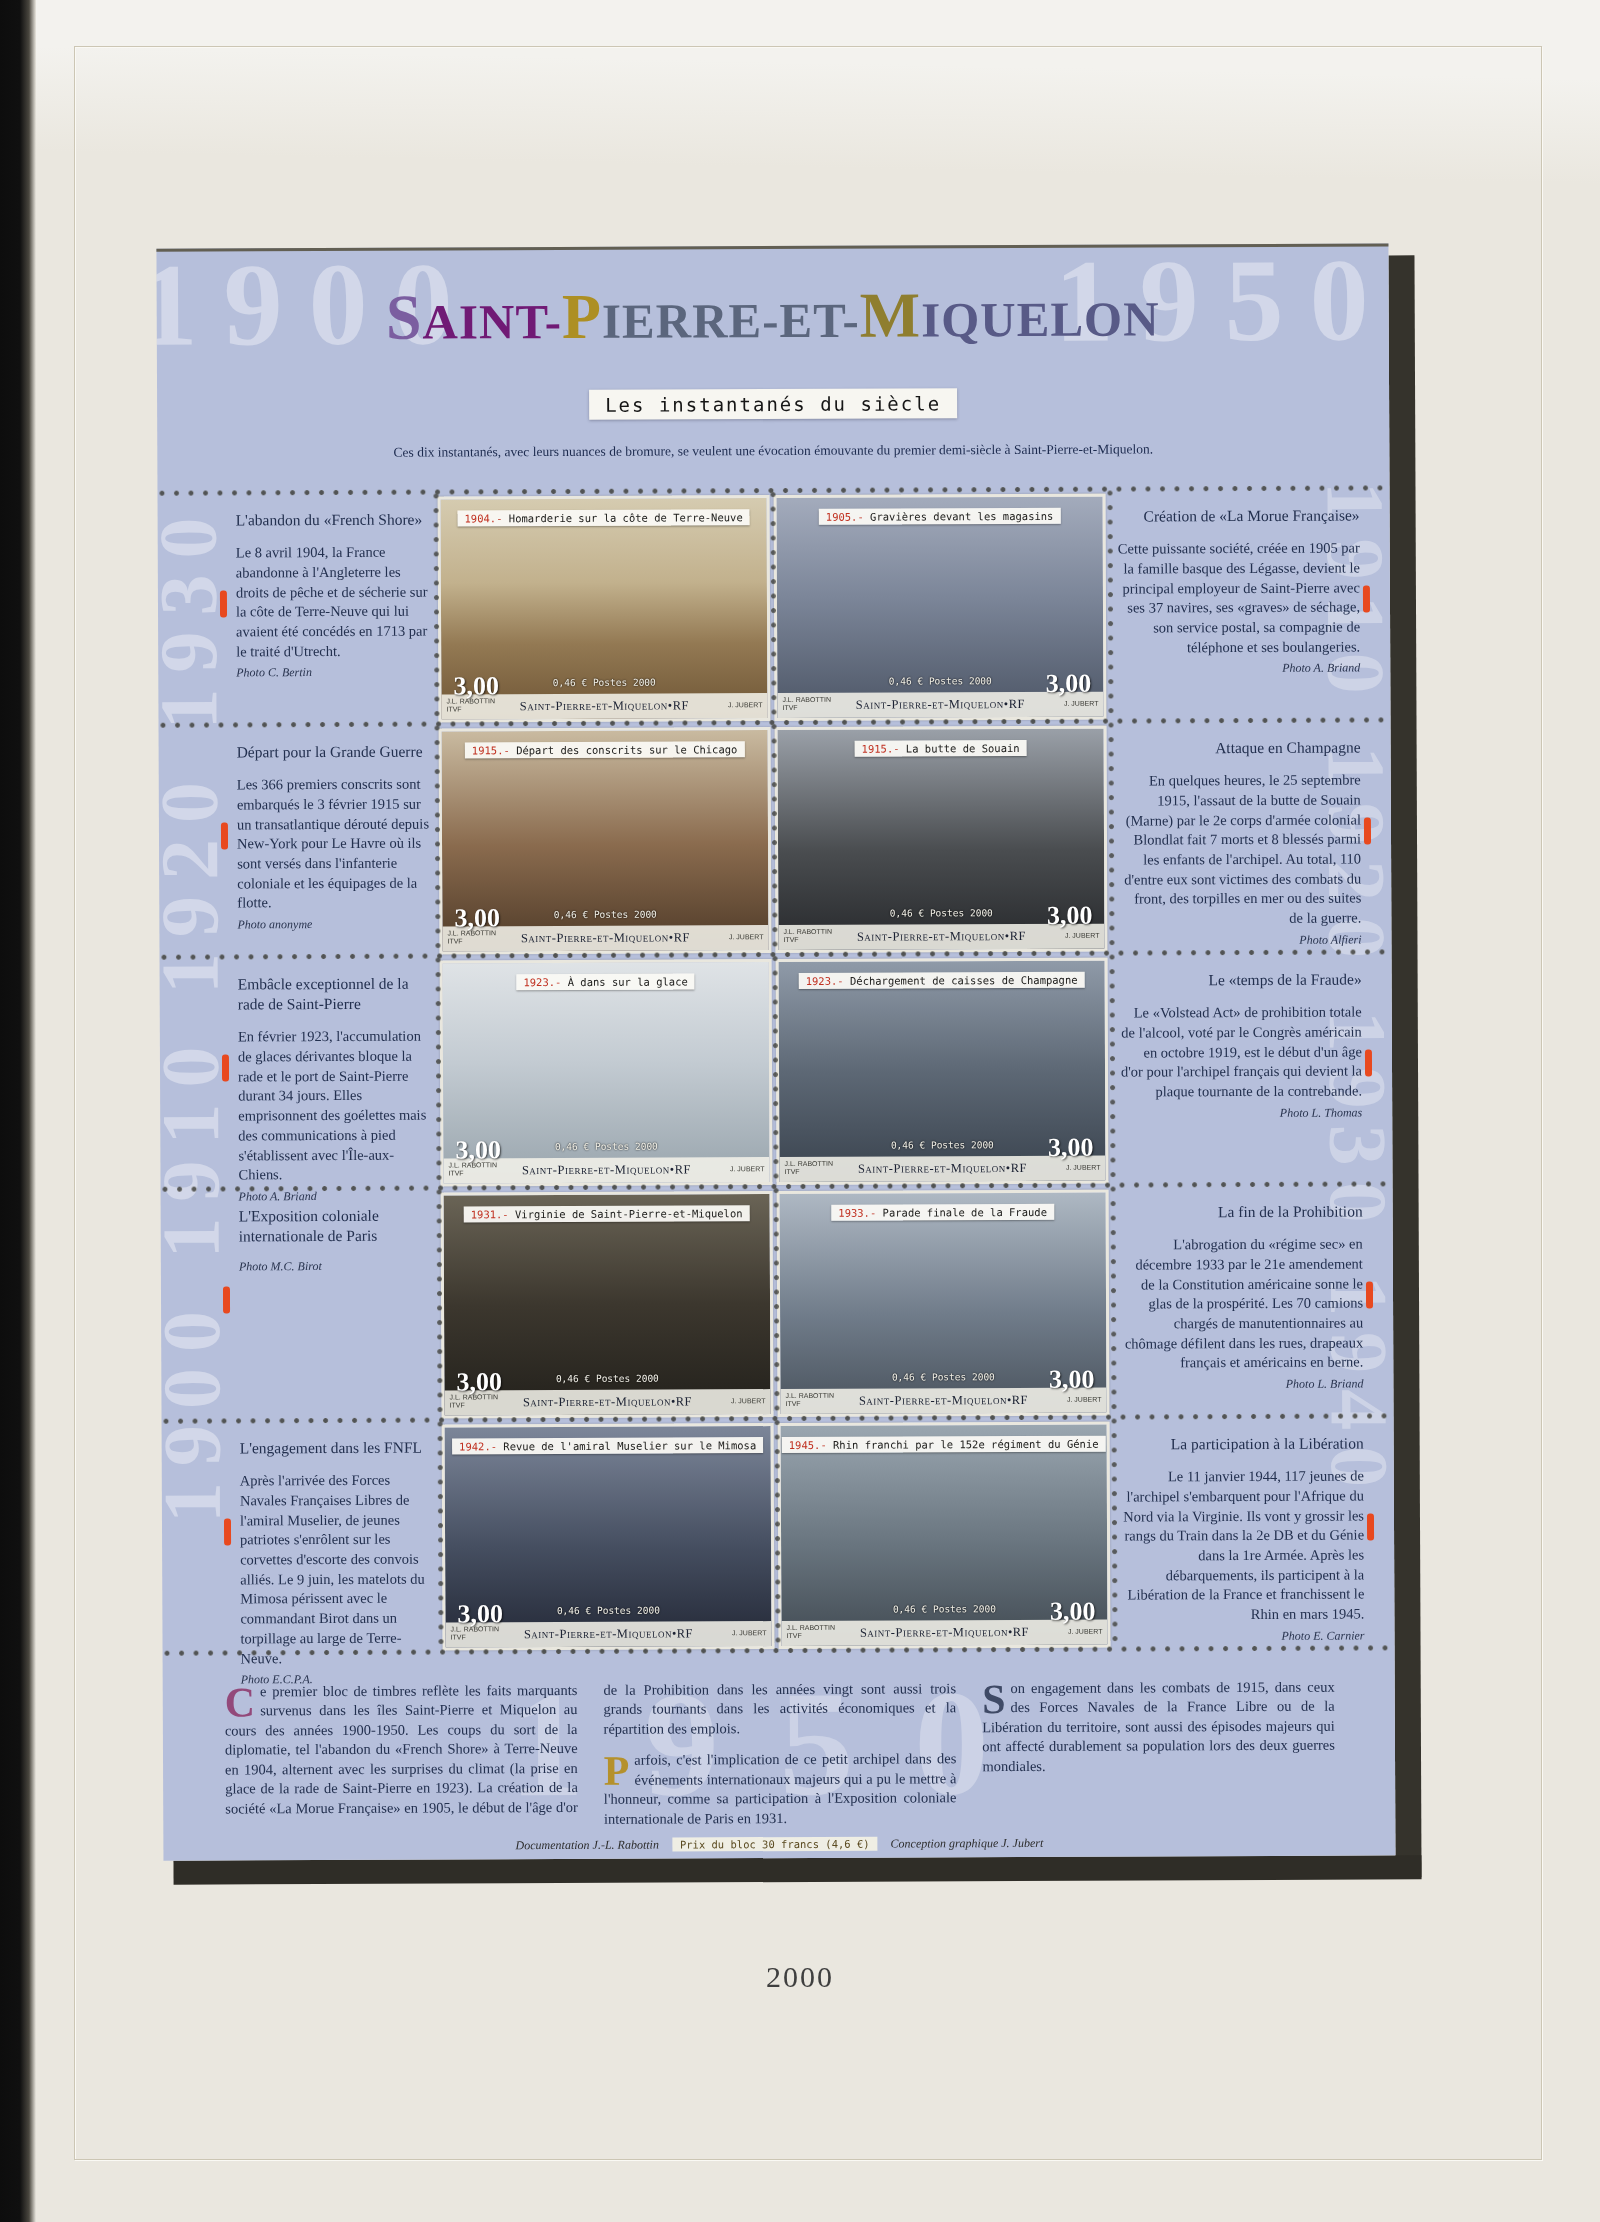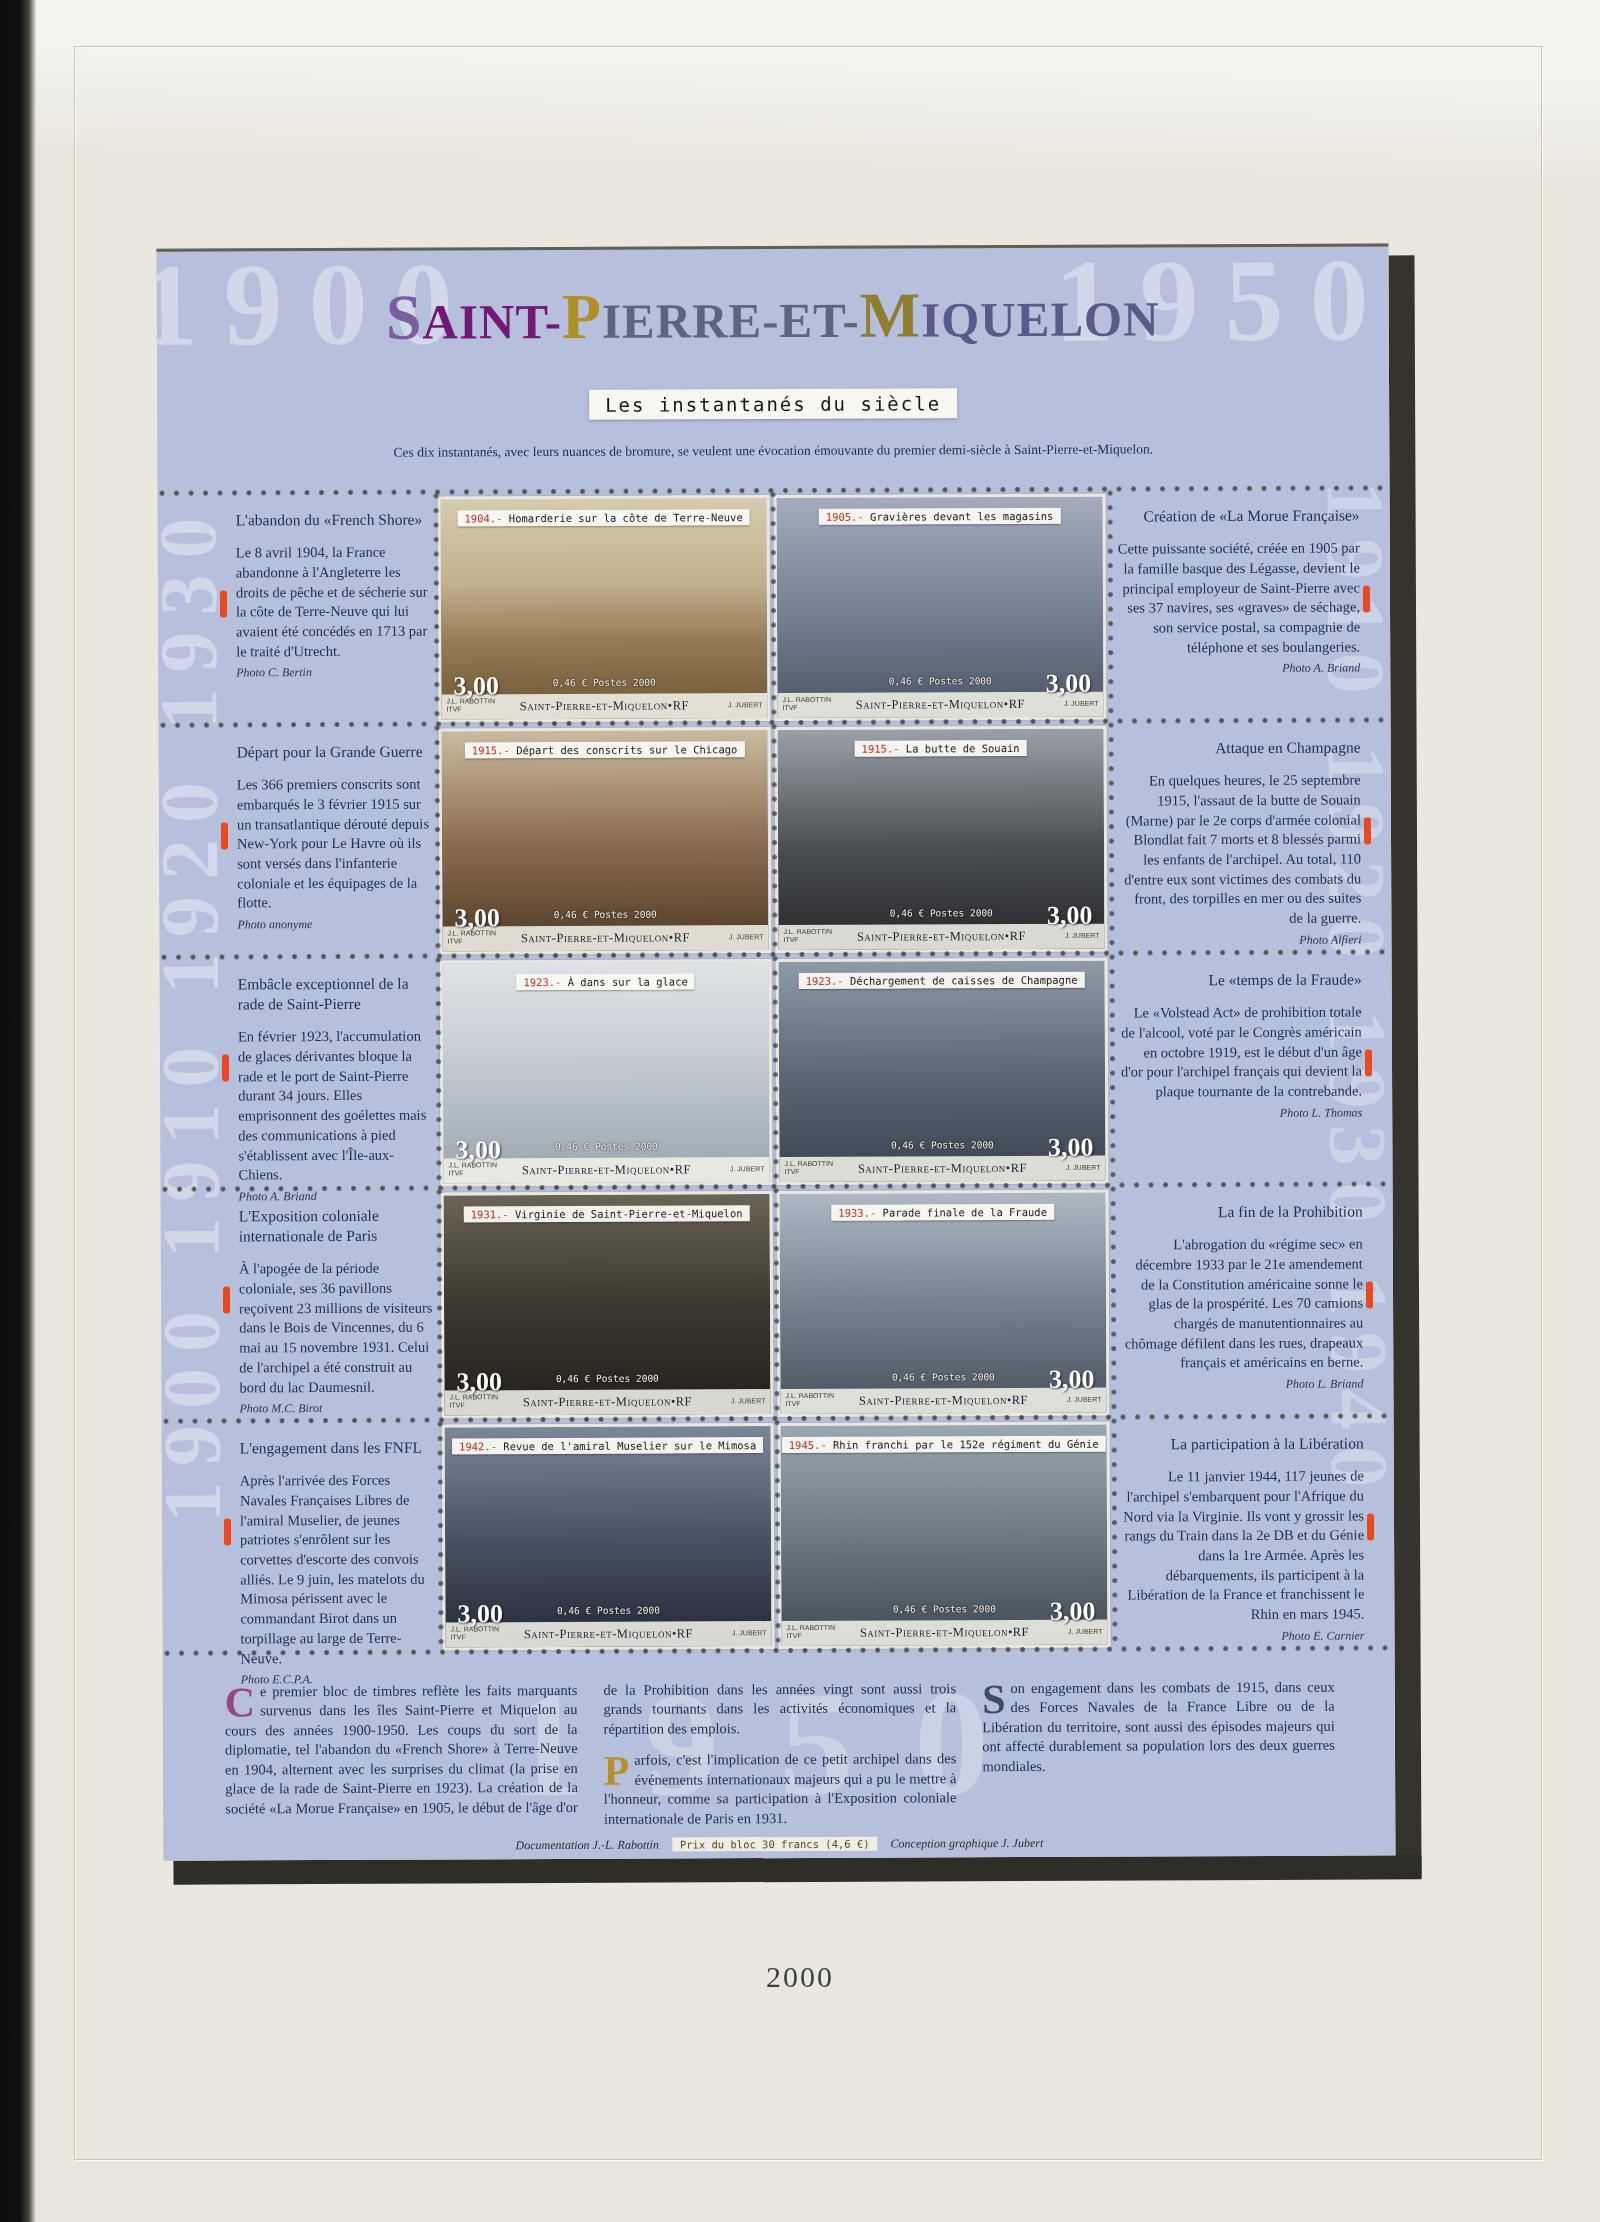--- a/index.html
+++ b/index.html
@@ -253,21 +253,20 @@
             <div class="pbody">Le «Volstead Act» de prohibition totale de l'alcool, voté par le Congrès américain en octobre 1919, est le début d'un âge d'or pour l'archipel français qui devient la plaque tournante de la contrebande.</div>
             <div class="pcredit">Photo L. Thomas</div>
           </div>
         </div>
 
         <div class="row">
           <div class="mark-l"></div>
           <div class="mark-r"></div>
           <div class="tp-left">
             <div class="ptitle">L'Exposition coloniale internationale de Paris</div>
-            <div class="pbody">À l'apogée de la période coloniale, ses 36 pavillons reçoivent 23 millions de visiteurs dans le Bois de Vincennes, du 6 mai au 15 novembre 1931. Celui de l'archipel a été construit au bord du lac Daumesnil.</div>
             <div class="pcredit">Photo M.C. Birot</div>
           </div>
           <div class="stampcell">
               <div class="stamp s41">
             <div class="caption"><span class="yr">1931.-</span> <span>Virginie de Saint-Pierre-et-Miquelon</span></div>
             <div class="face">0,46 € Postes 2000</div>
             <div class="value vl">3,00</div>
             <div class="band">
               <span class="micro ml"><span>J.L. RABOTTIN</span><br><span>ITVF</span></span>
               <span class="country">Saint-Pierre-et-Miquelon•RF</span>

